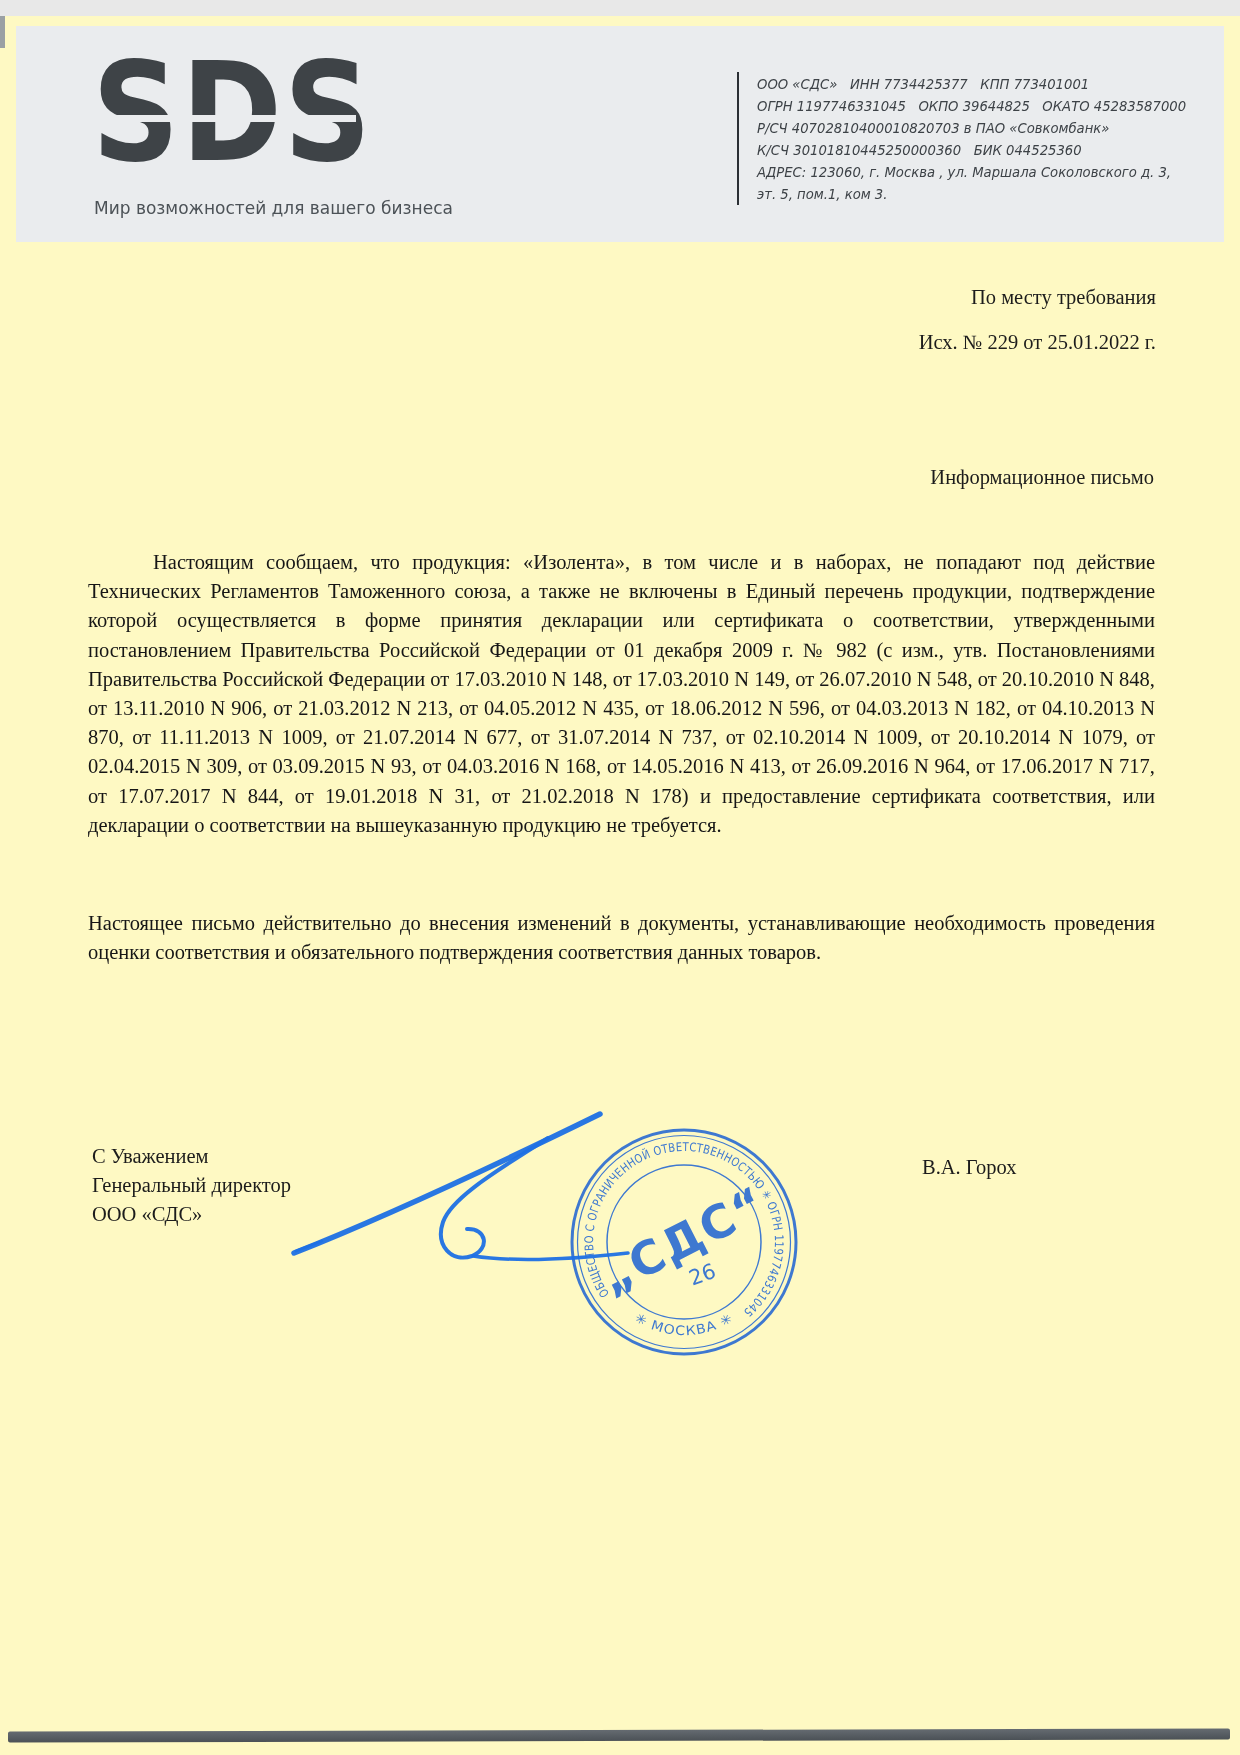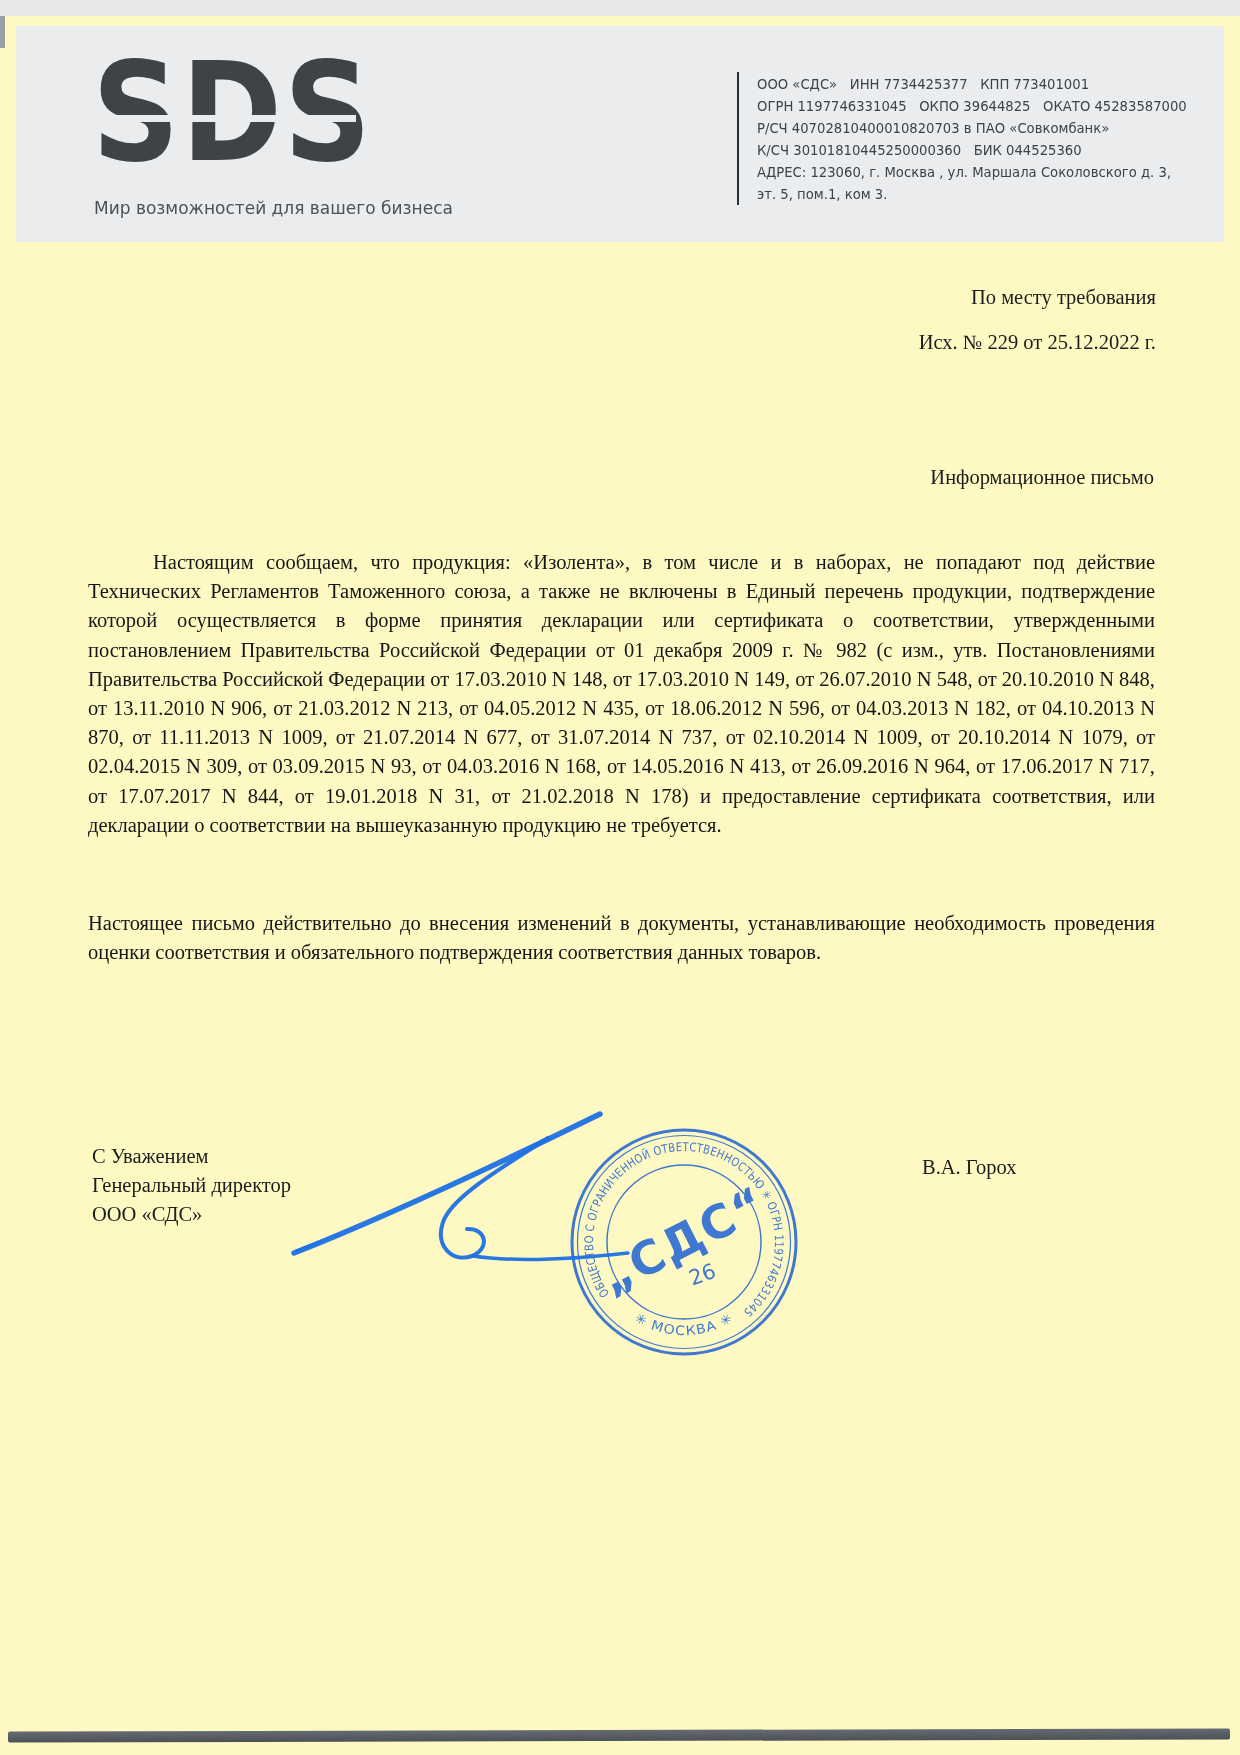--- a/index.html
+++ b/index.html
@@ -17,21 +17,21 @@
     transform:scaleX(.88);transform-origin:left top;
   }
   .logo-cut{left:88px;top:99px;width:268px;height:7px;background:#eaecee;}
   .tagline{
     left:94px;top:182px;font-family:"DejaVu Sans",sans-serif;
     font-size:17px;color:#4c5257;
   }
   .hdr-divider{left:737px;top:56px;width:2px;height:133px;background:#2b2f34;}
   .details{
     left:757px;top:58px;font-family:"DejaVu Sans",sans-serif;
-    font-size:13.2px;line-height:22px;color:#3d4247;
+    font-size:13.2px;line-height:22px;color:#3d4247;font-style:italic;
   }
   .details div{white-space:pre-wrap;}
   
   .meta{left:400px;top:270px;width:756px;text-align:right;font-size:20.5px;}
   .meta .ref{margin-top:22px;}
   
   .title{left:88px;top:450px;width:1066px;text-align:right;font-size:20.5px;}
   .para{left:88px;width:1067px;font-size:20.5px;line-height:29.2px;text-align:justify;color:#161616;}
   .p1{top:532px;text-indent:65px;}
   .p2{top:893px;}
@@ -67,21 +67,21 @@
     <div>ООО «СДС»   ИНН 7734425377   КПП 773401001</div>
     <div>ОГРН 1197746331045   ОКПО 39644825   ОКАТО 45283587000</div>
     <div>Р/СЧ 40702810400010820703 в ПАО «Совкомбанк»</div>
     <div>К/СЧ 30101810445250000360   БИК 044525360</div>
     <div>АДРЕС: 123060, г. Москва , ул. Маршала Соколовского д. 3,</div>
     <div>эт. 5, пом.1, ком 3.</div>
   </div>
 
   <div class="abs meta">
     <div>По месту требования</div>
-    <div class="ref">Исх. № 229 от 25.12.2022 г.</div>
+    <div class="ref">Исх. № 229 от 25.01.2022 г.</div>
   </div>
 
   <div class="abs title">Информационное письмо</div>
   <div class="abs para p1">Настоящим сообщаем, что продукция: «Изолента», в том числе и в наборах, не попадают под действие Технических Регламентов Таможенного союза, а также не включены в Единый перечень продукции, подтверждение которой осуществляется в форме принятия декларации или сертификата о соответствии, утвержденными постановлением Правительства Российской Федерации от 01 декабря 2009 г. № 982 (с изм., утв. Постановлениями Правительства Российской Федерации от 17.03.2010 N 148, от 17.03.2010 N 149, от 26.07.2010 N 548, от 20.10.2010 N 848, от 13.11.2010 N 906, от 21.03.2012 N 213, от 04.05.2012 N 435, от 18.06.2012 N 596, от 04.03.2013 N 182, от 04.10.2013 N 870, от 11.11.2013 N 1009, от 21.07.2014 N 677, от 31.07.2014 N 737, от 02.10.2014 N 1009, от 20.10.2014 N 1079, от 02.04.2015 N 309, от 03.09.2015 N 93, от 04.03.2016 N 168, от 14.05.2016 N 413, от 26.09.2016 N 964, от 17.06.2017 N 717, от 17.07.2017 N 844, от 19.01.2018 N 31, от 21.02.2018 N 178) и предоставление сертификата соответствия, или декларации о соответствии на вышеуказанную продукцию не требуется.</div>
   <div class="abs sig-block">
     <div>С Уважением</div>
     <div>Генеральный директор</div>
     <div>ООО «СДС»</div>
   </div>
 

